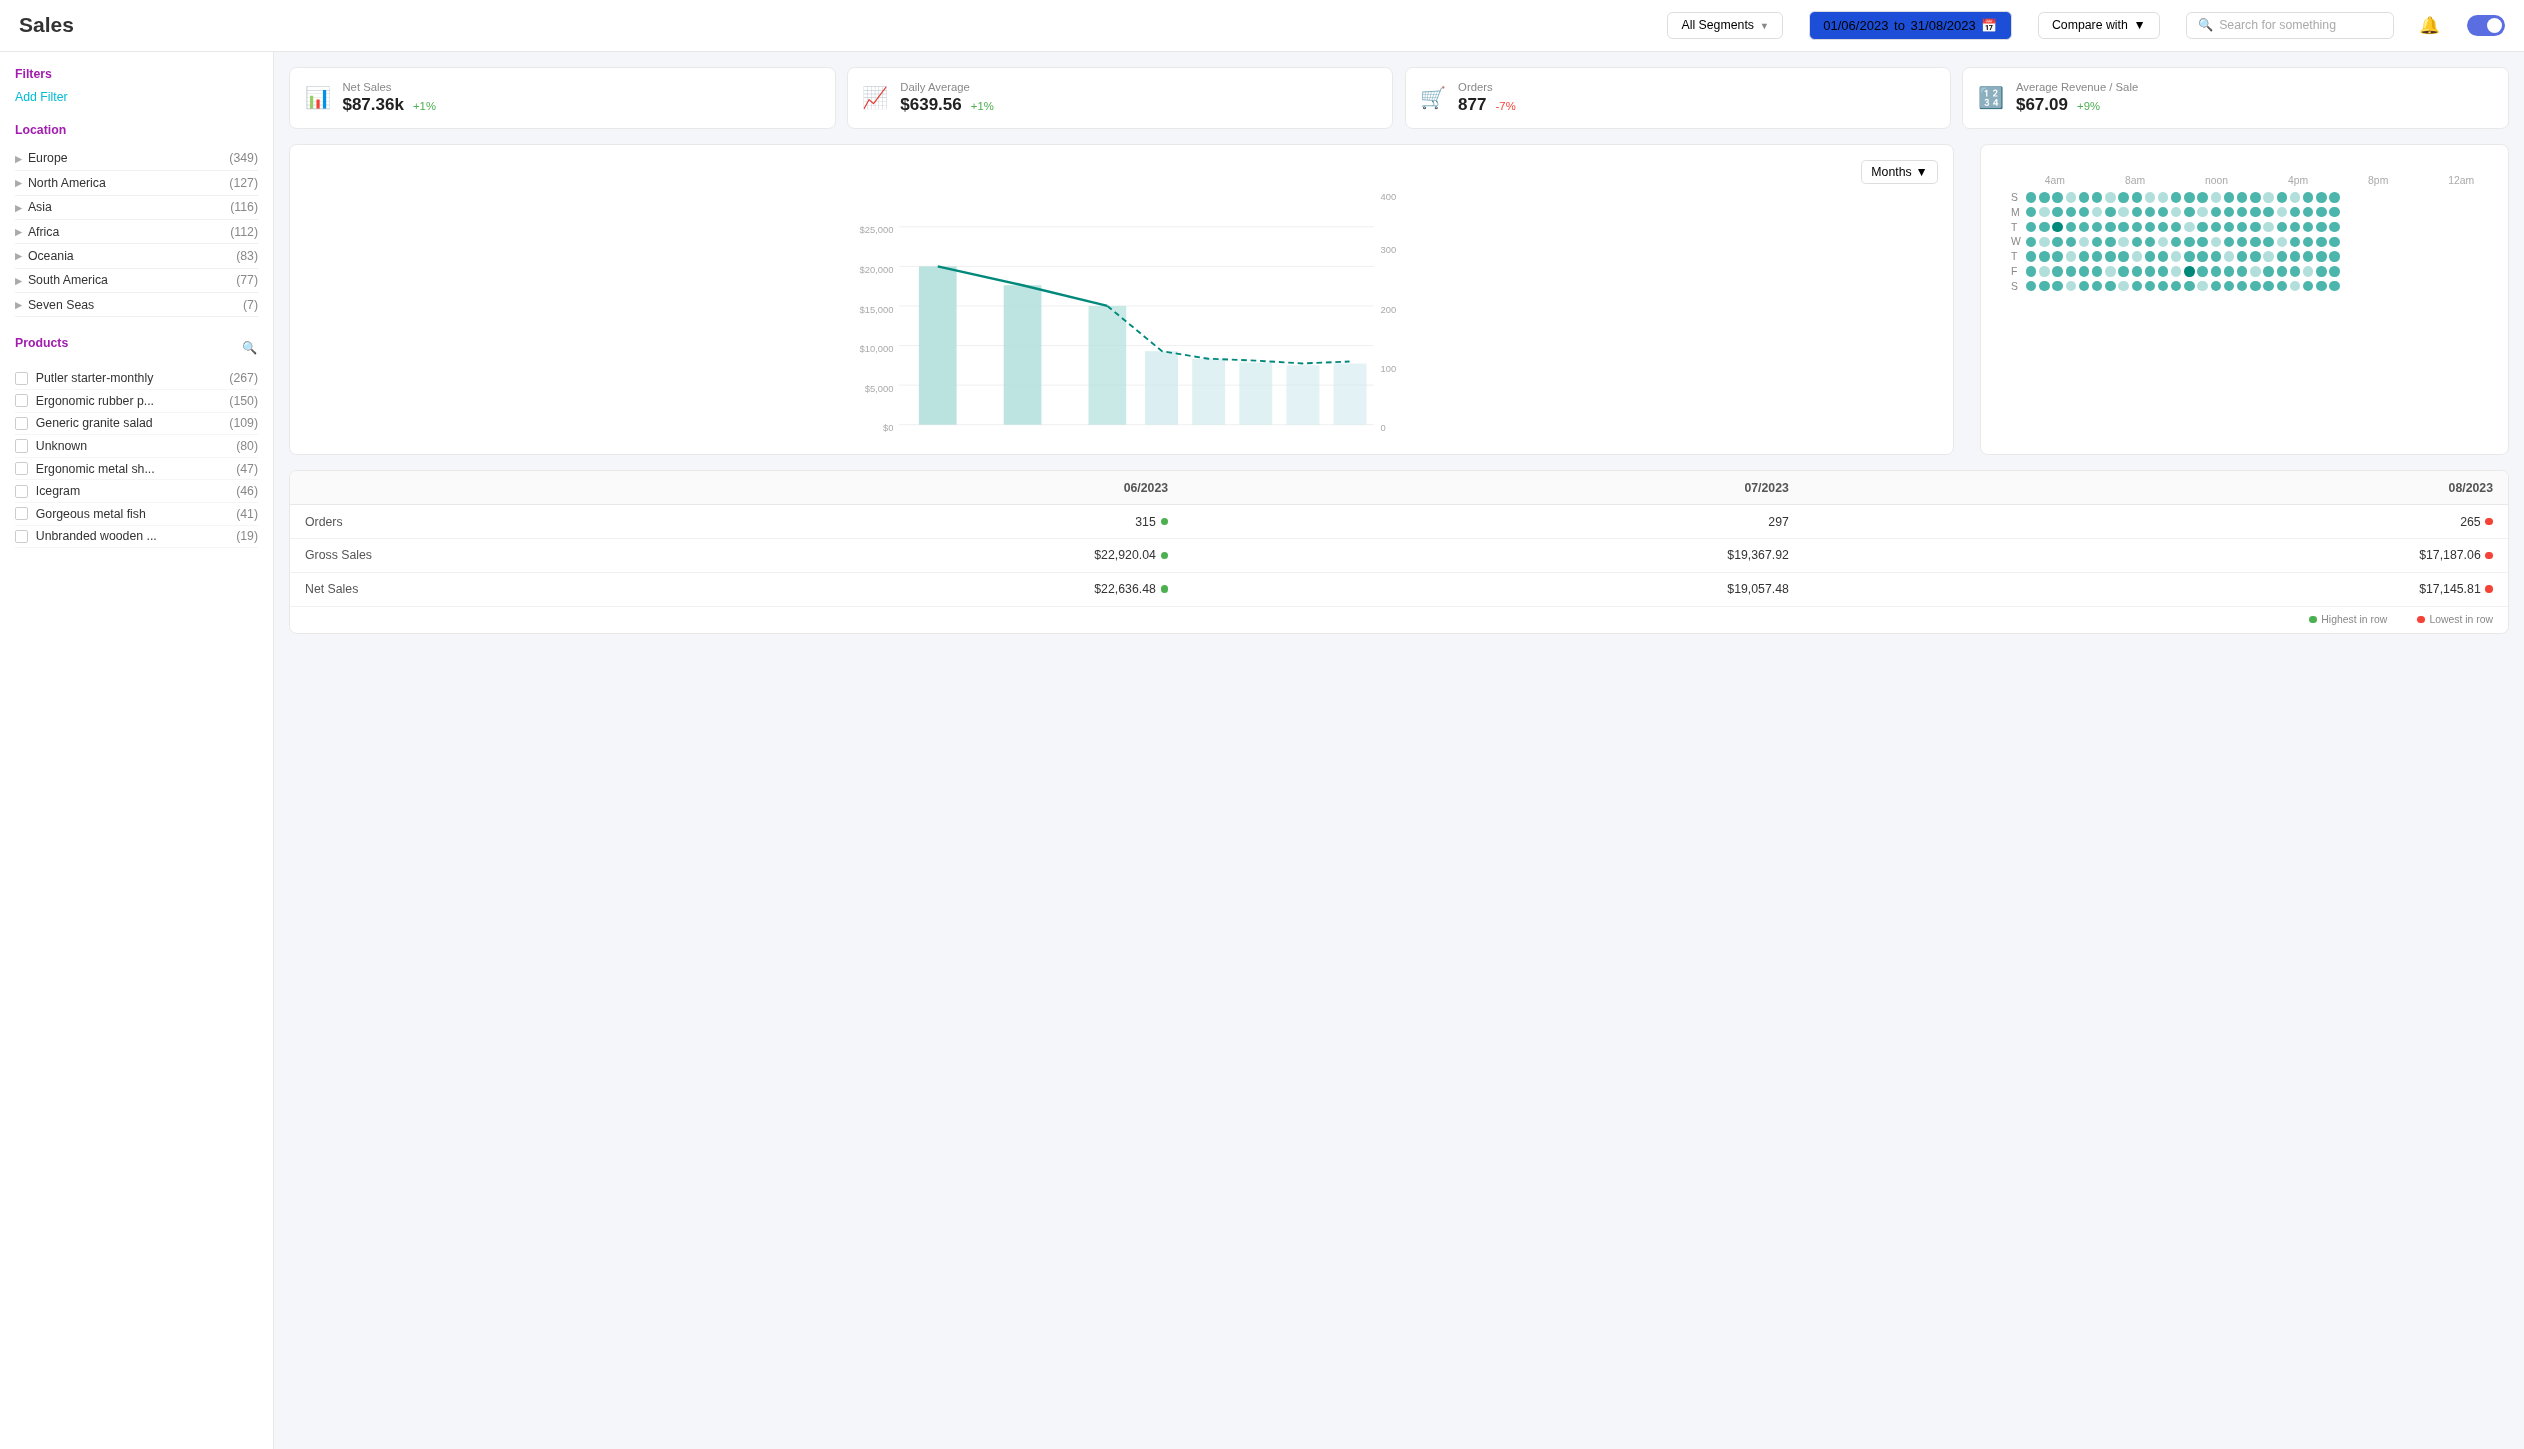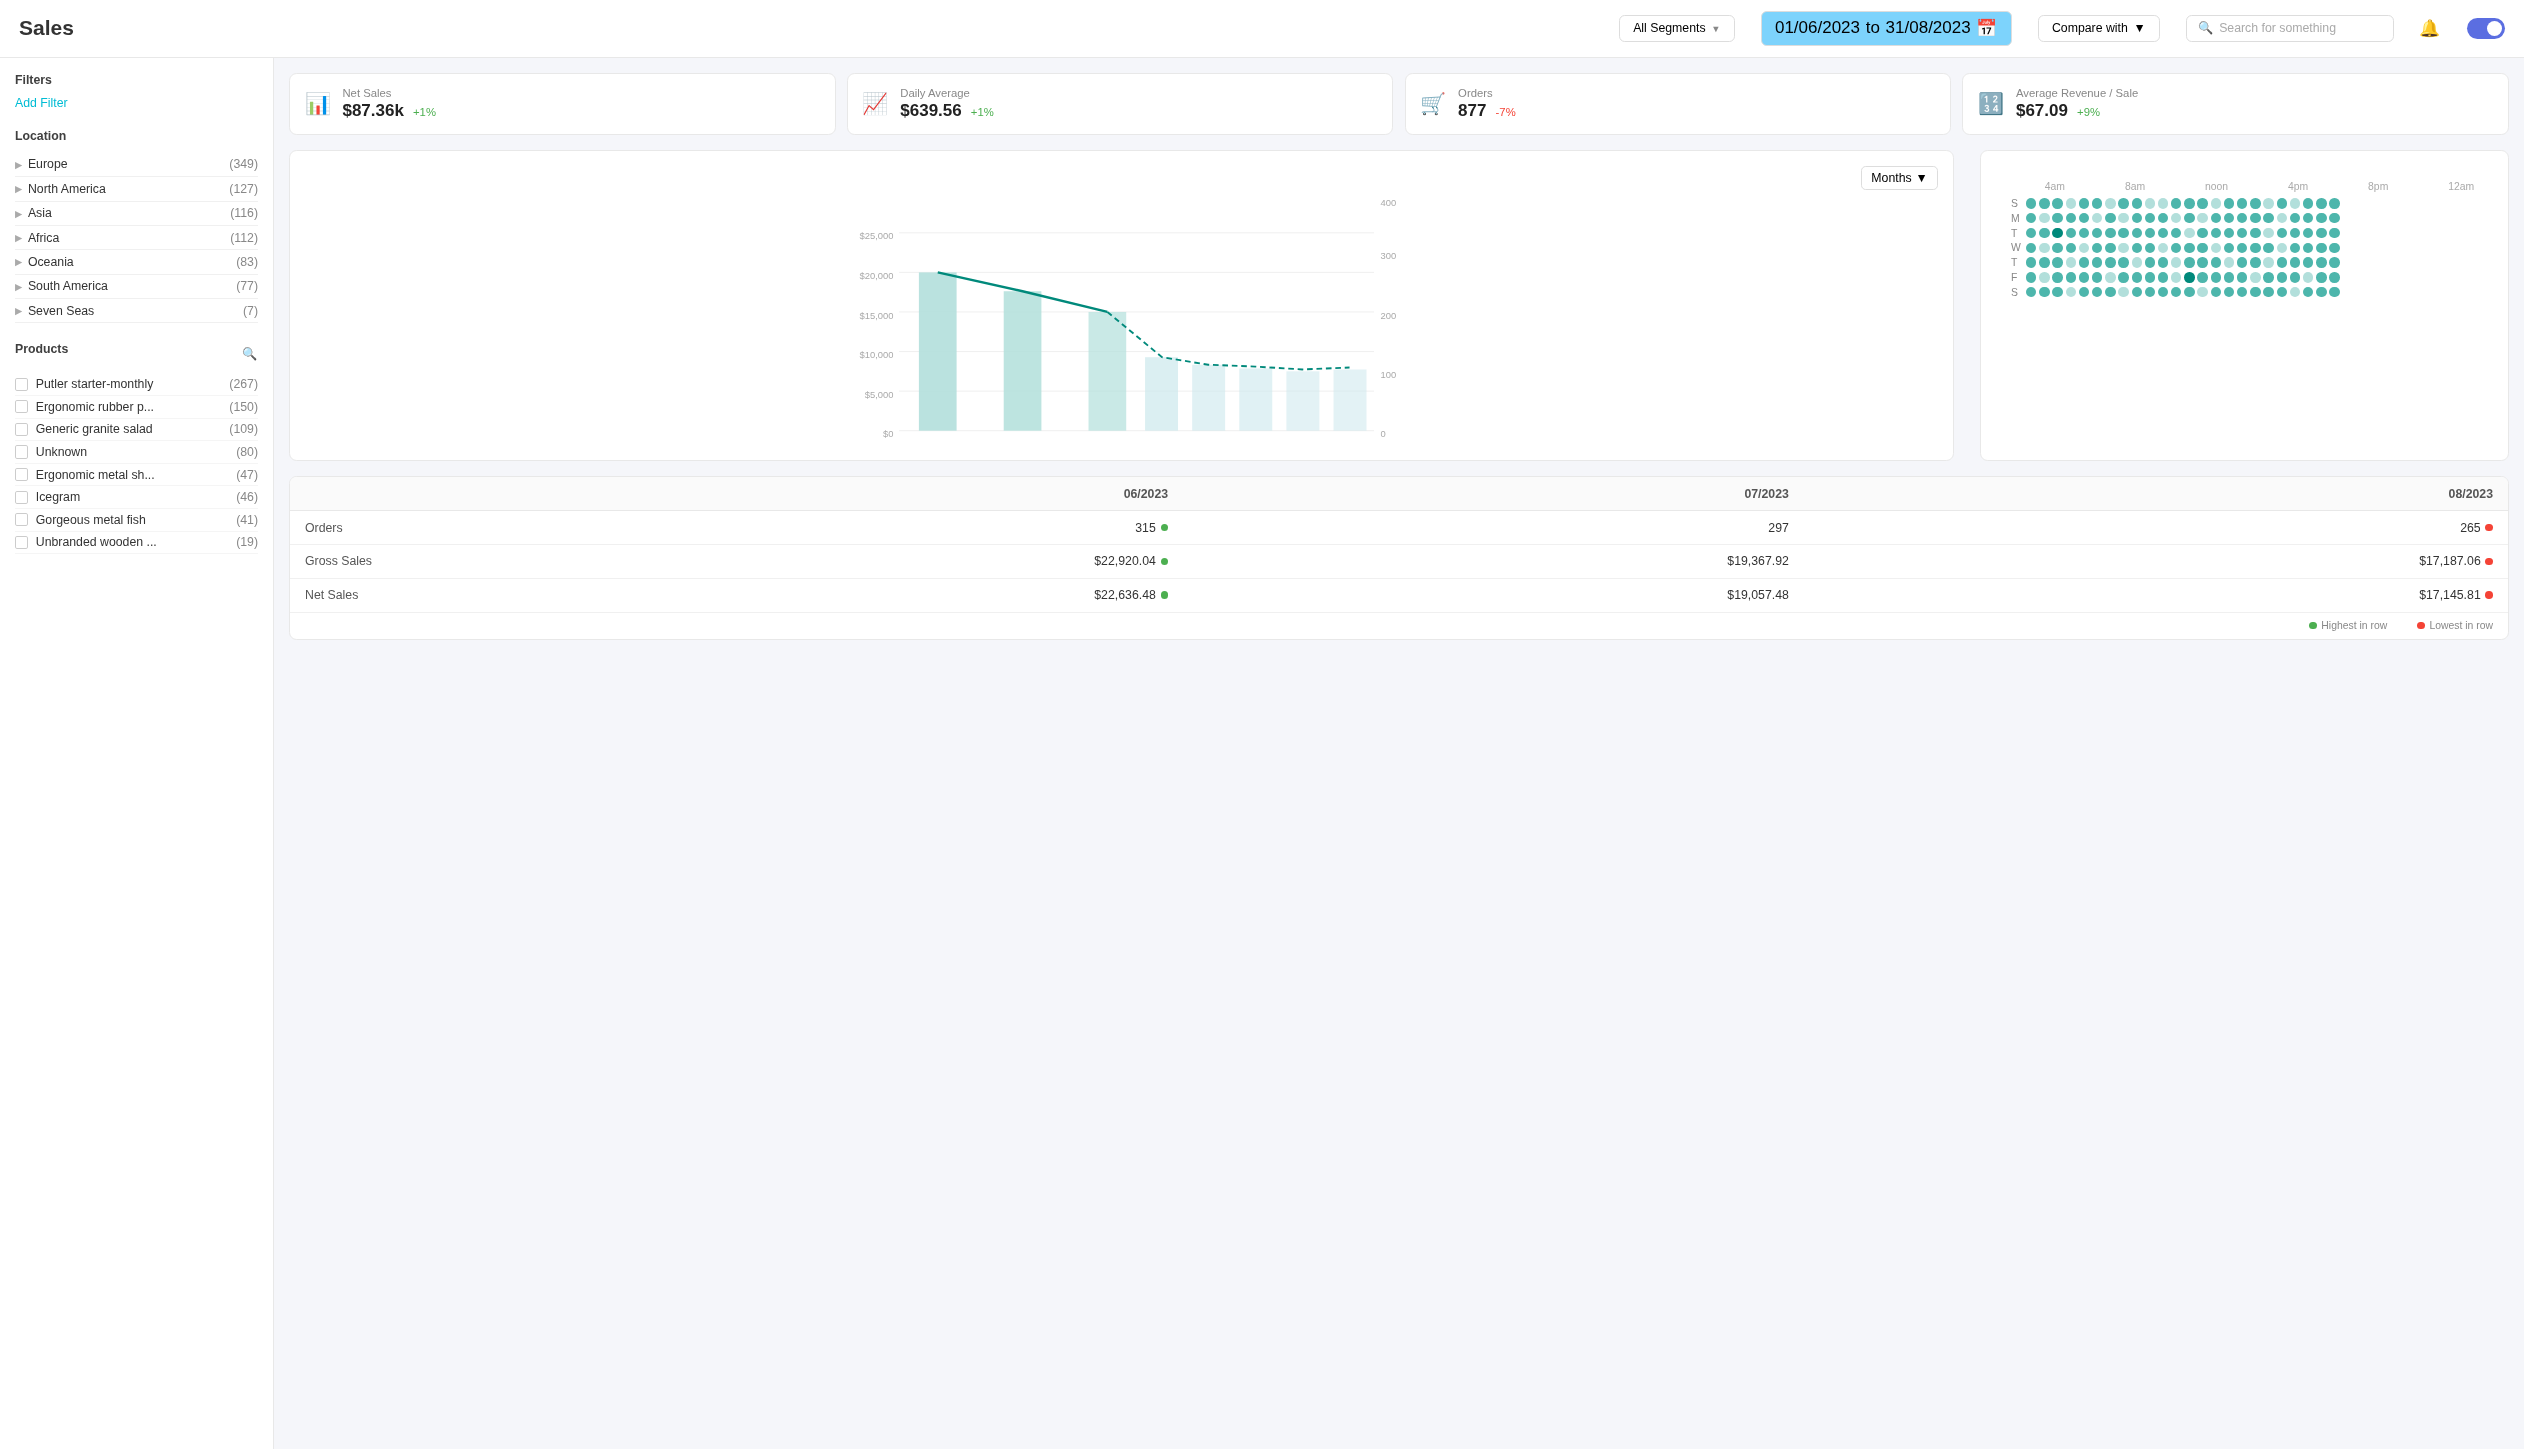--- a/index.html
+++ b/index.html
@@ -15,22 +15,22 @@
     .dropdown-btn {
       display: flex; align-items: center; gap: 5.7px;
       border: 0.9px solid #ddd; border-radius: 5.7px;
       padding: 5.7px 13.2px; background: #fff; cursor: pointer;
       font-size: 12.3px;
     }
     .dropdown-btn .chevron { font-size: 9.4px; color: #888; }
     .date-range-btn {
       display: flex; align-items: center; gap: 5.7px;
       border: 0.9px solid #ddd; border-radius: 5.7px;
-      padding: 5.7px 13.2px; background: #7dd3fc; cursor: pointer;
-      font-size: 17px;
+      padding: 5.7px 13.2px; background: #1d4ed8; cursor: pointer;
+      font-size: 13px;
     }
     .compare-btn {
       display: flex; align-items: center; gap: 5.7px;
       border: 0.9px solid #ddd; border-radius: 5.7px;
       padding: 5.7px 13.2px; background: #fff; cursor: pointer;
       font-size: 12.3px;
     }
     .search-box {
       display: flex; align-items: center;
       border: 0.9px solid #ddd; border-radius: 5.7px;
@@ -43,21 +43,21 @@
       background: #5b6ee1; position: relative; cursor: pointer;
     }
     .toggle::after {
       content: ''; position: absolute; right: 2.8px; top: 2.8px;
       width: 15px; height: 15px; border-radius: 50%; background: #fff;
     }
 
     .main-layout { display: flex; min-height: calc(100vh - 50px); }
 
     .sidebar { width: 274px; flex: 0 0 274px; background: #fff; border-right: 0.9px solid #e8e8e8; padding: 15px; }
-    .sidebar-section-title { font-size: 12.3px; font-weight: 600; color: #404040; margin-bottom: 9.4px; }
+    .sidebar-section-title { font-size: 12.3px; font-weight: 600; color: #a21caf; margin-bottom: 9.4px; }
     .add-filter-btn { color: #00bcd4; font-size: 12.3px; cursor: pointer; margin-bottom: 19px; display: block; }
 
     .location-section { margin-bottom: 19px; }
     .location-item {
       display: flex; align-items: center; justify-content: space-between;
       padding: 4.7px 0; cursor: pointer; border-bottom: 0.9px solid #f0f0f0;
     }
     .location-item-left { display: flex; align-items: center; gap: 5.7px; }
     .location-chevron { font-size: 9.4px; color: #aaa; }
     .location-name { font-size: 12.3px; }

